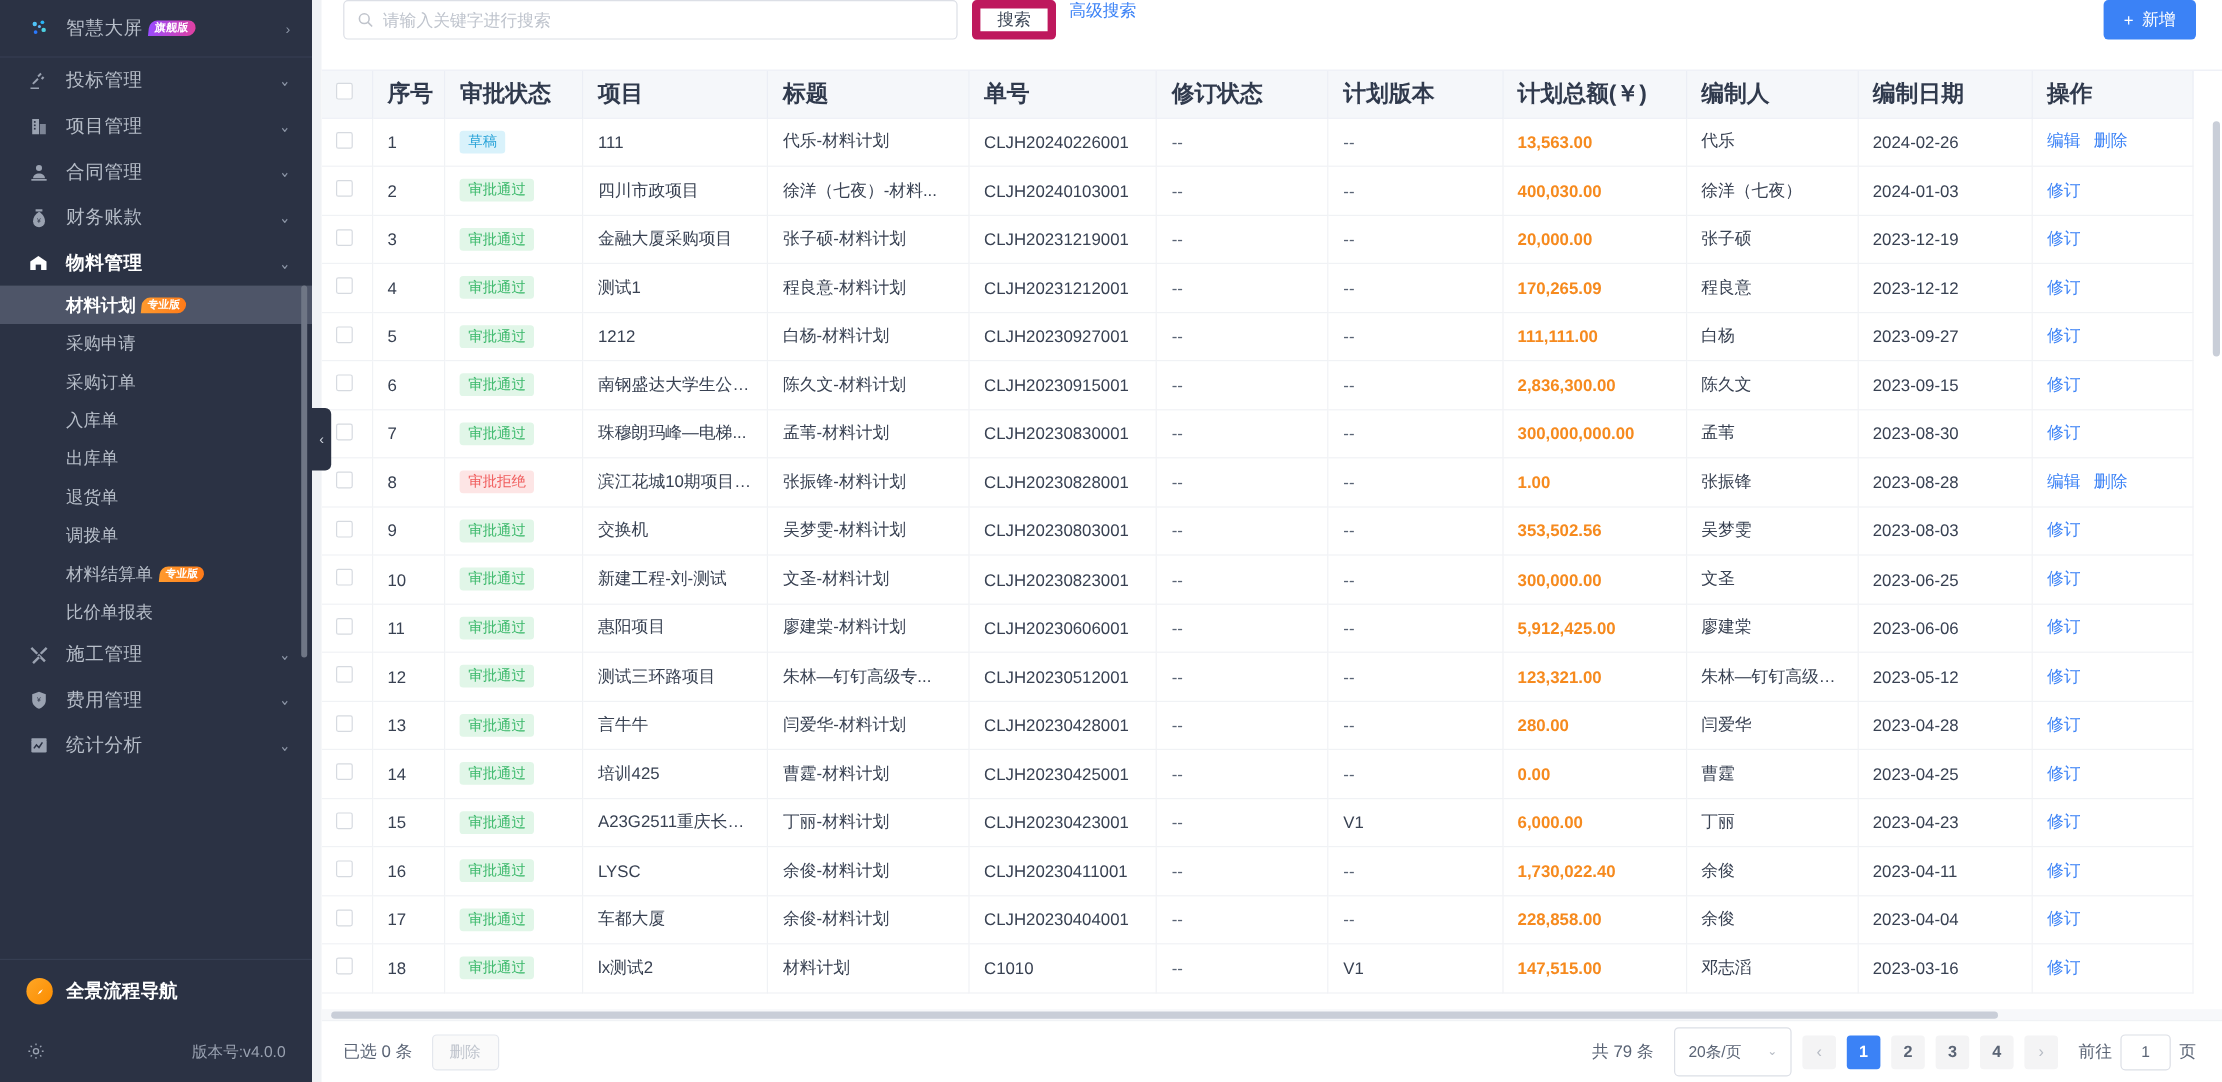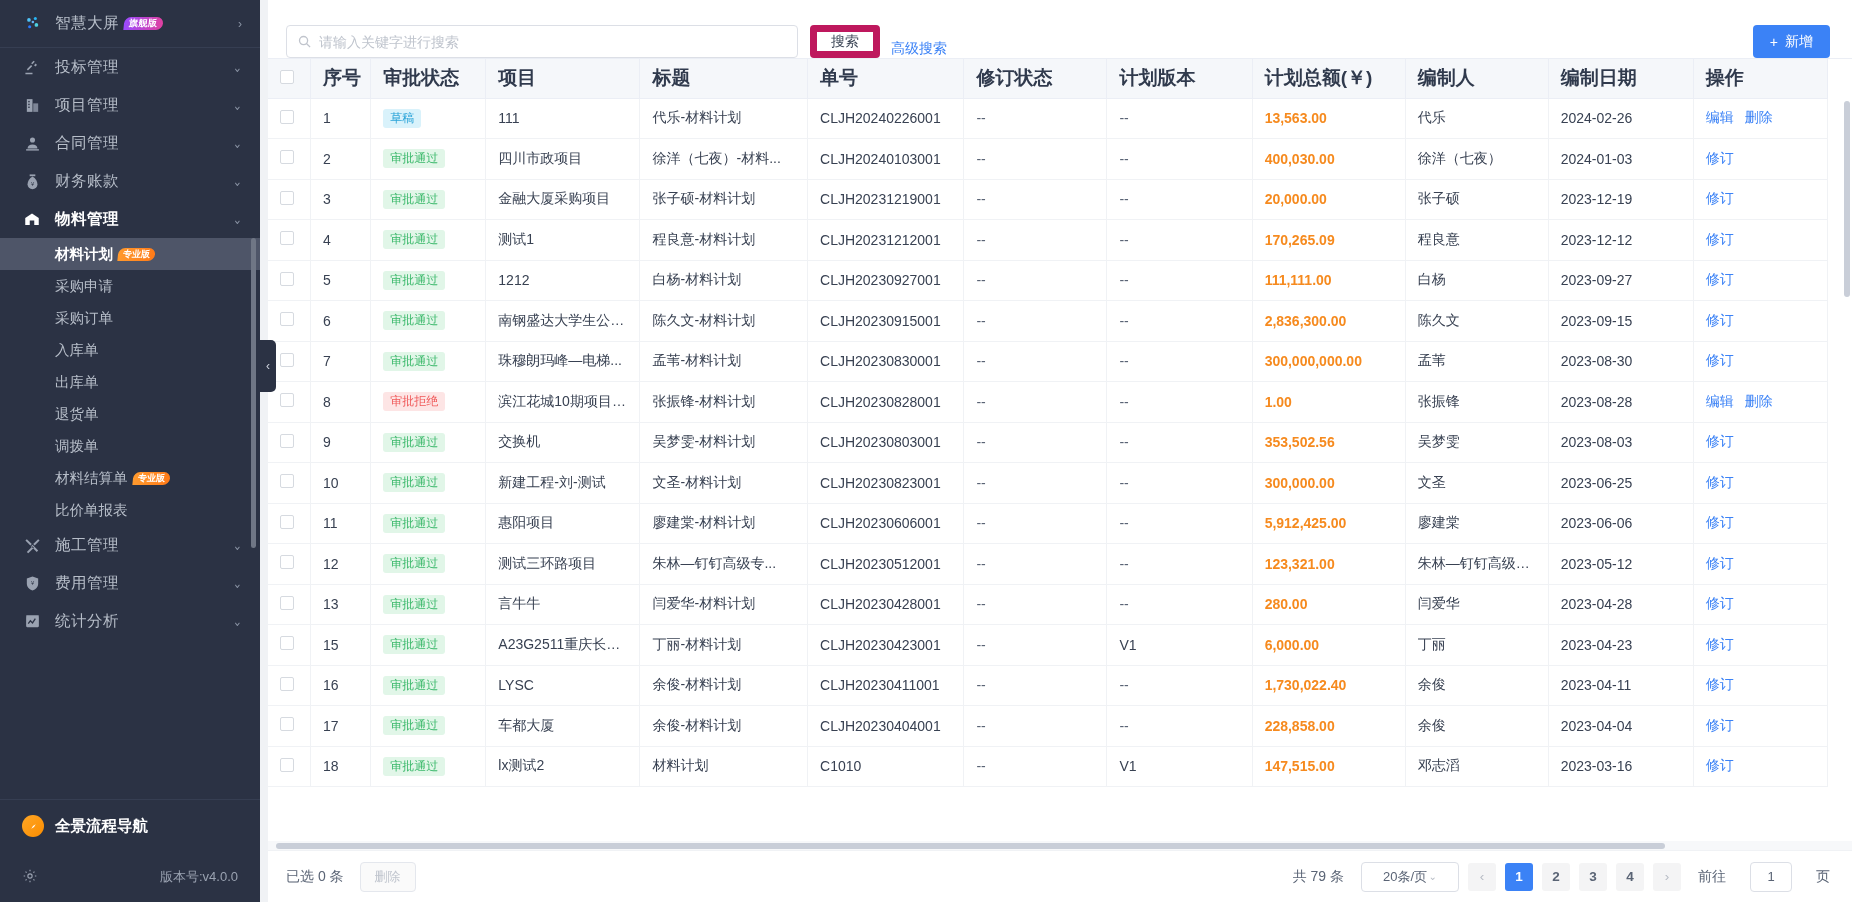--- a/index.html
+++ b/index.html
@@ -88,21 +88,21 @@
   
   .main {
     flex: 1; height: 902px; background: #f0f2f5;
     display: flex; flex-direction: column; padding: 0 0 0 8px;
   }
   .content {
     flex: 1; margin: 0; background: #fff;
     display: flex; flex-direction: column; overflow: hidden;
   }
   .toolbar {
-    height: 58px; flex: 0 0 58px; display: flex; align-items: flex-end;
+    height: 58px; flex: 0 0 58px; display: flex; align-items: flex-start;
     padding: 0 22px 0 18px; gap: 0;
     background: #fff;
   }
   .search-wrap {
     position: relative; width: 512px; height: 33px;
   }
   .search-input {
     width: 100%; height: 33px; border: 1px solid #dcdfe6; border-radius: 4px;
     padding: 0 12px 0 32px; font-size: 14px; color: #333;
     font-family: "Liberation Sans", sans-serif; outline: none;
@@ -186,33 +186,33 @@
   }
   .btn-del {
     margin-left: 16px; height: 30px; padding: 0 14px;
     background: #fafafa; border: 1px solid #e4e7ed; border-radius: 4px;
     color: #bfc4cd; font-size: 13px; cursor: pointer;
     font-family: "Liberation Sans", sans-serif;
   }
   .pager { display: flex; align-items: center; gap: 9px; }
   .total { color: #5a6475; font-size: 14px; margin-right: 8px; }
   .sel-page {
-    width: 98px; height: 30px; border: 1px solid #dcdfe6; border-radius: 4px;
+    width: 98px; height: 41px; border: 1px solid #dcdfe6; border-radius: 4px;
     display: flex; align-items: center; justify-content: space-between;
-    padding: 0 21px; font-size: 13px; color: #5a6475; cursor: pointer;
+    padding: 0 11px; font-size: 13px; color: #5a6475; cursor: pointer;
   }
   .pg {
     min-width: 28px; height: 28px; border-radius: 3px; background: #f4f4f5;
     display: inline-flex; align-items: center; justify-content: center;
     font-size: 13.5px; color: #5a6475; cursor: pointer; padding: 0 6px;
     font-weight: bold;
   }
   .pg.cur { background: #3b82f6; color: #fff; }
   .pg.arrow { background: #f4f4f5; color: #b6bbc4; font-weight: normal; }
-  .goto { margin-left: 8px; display: flex; align-items: center; gap: 24px; }
+  .goto { margin-left: 8px; display: flex; align-items: center; gap: 7px; }
   .goto-inp {
     width: 42px; height: 30px; border: 1px solid #dcdfe6; border-radius: 4px;
     text-align: center; font-size: 13px; color: #5a6475; outline: none;
     font-family: "Liberation Sans", sans-serif;
   }
 </style>
 </head>
 <body>
 
 <div class="app">
@@ -615,20 +615,34 @@
                 <td>13</td>
                 <td><span class="tag tag-pass">审批通过</span></td>
                 <td>言牛牛</td>
                 <td>闫爱华-材料计划</td>
                 <td>CLJH20230428001</td>
                 <td><span class="dash">--</span></td>
                 <td><span class="dash">--</span></td>
                 <td><span class="amt">280.00</span></td>
                 <td>闫爱华</td>
                 <td>2023-04-28</td>
+                <td class="act"><a>修订</a></td>
+              </tr>
+              <tr>
+                <td><span class="cb"></span></td>
+                <td>14</td>
+                <td><span class="tag tag-pass">审批通过</span></td>
+                <td>培训425</td>
+                <td>曹霆-材料计划</td>
+                <td>CLJH20230425001</td>
+                <td><span class="dash">--</span></td>
+                <td><span class="dash">--</span></td>
+                <td><span class="amt">0.00</span></td>
+                <td>曹霆</td>
+                <td>2023-04-25</td>
                 <td class="act"><a>修订</a></td>
               </tr>
               <tr>
                 <td><span class="cb"></span></td>
                 <td>15</td>
                 <td><span class="tag tag-pass">审批通过</span></td>
                 <td>A23G2511重庆长安...</td>
                 <td>丁丽-材料计划</td>
                 <td>CLJH20230423001</td>
                 <td><span class="dash">--</span></td>

